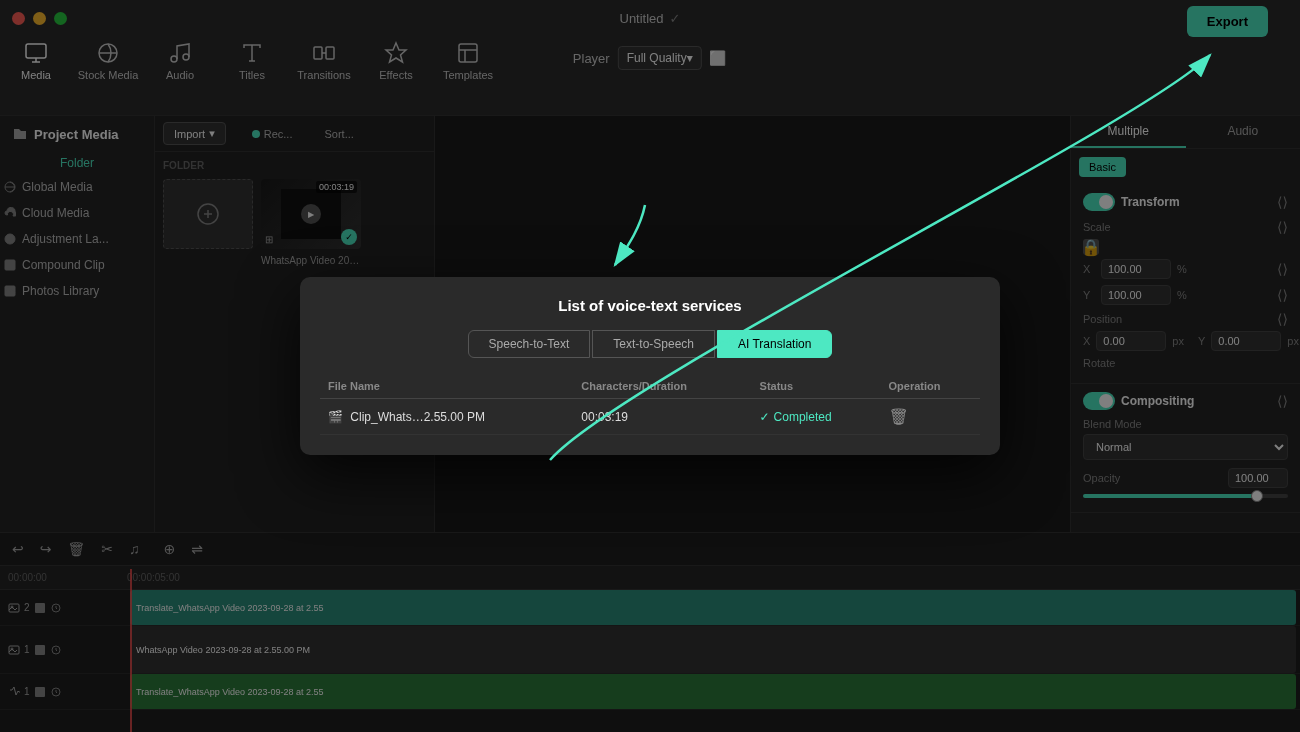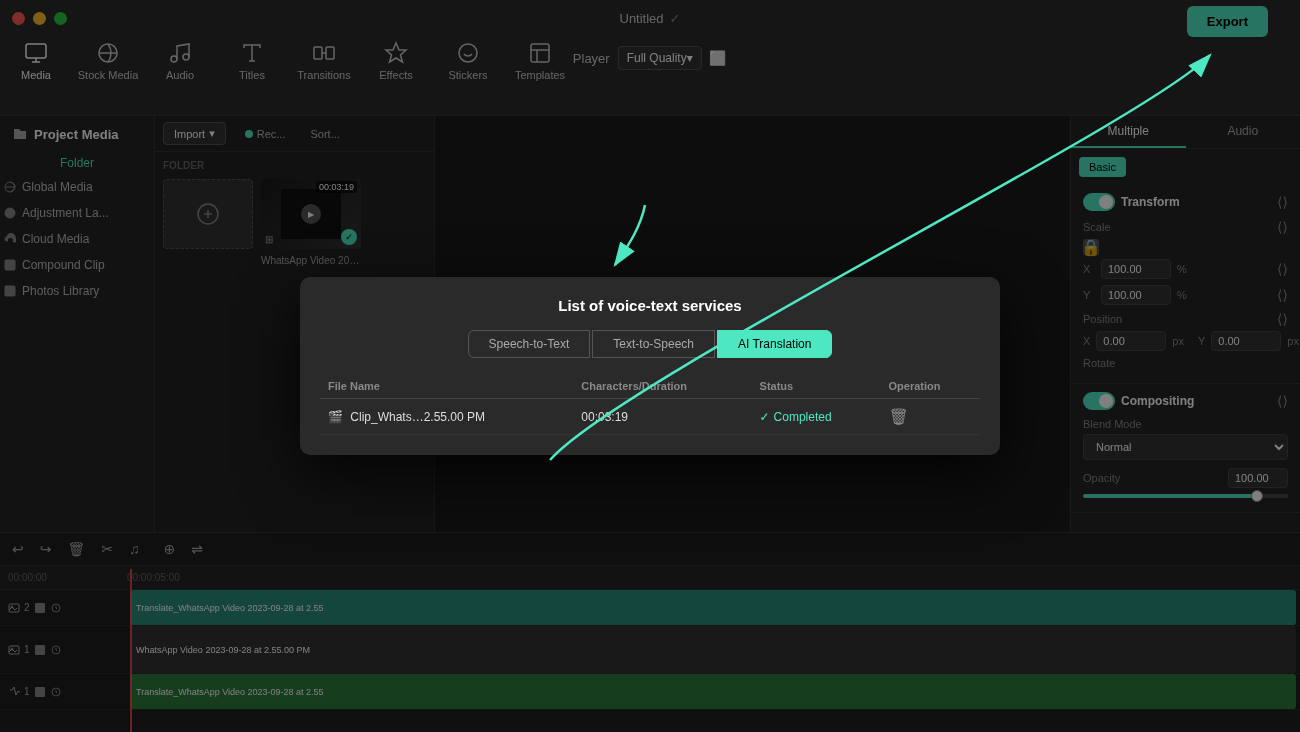--- a/index.html
+++ b/index.html
@@ -137,21 +137,21 @@
       width: 280px;
       background: #222;
       border-right: 1px solid #333;
       display: flex;
       flex-direction: column;
     }
     .media-toolbar {
       display: flex;
       align-items: center;
       padding: 6px 8px;
-      gap: 13px;
+      gap: 20px;
       border-bottom: 1px solid #333;
     }
     .import-btn {
       background: #333;
       border: 1px solid #555;
       color: #fff;
       border-radius: 4px;
       padding: 4px 10px;
       font-size: 11px;
       cursor: pointer;
@@ -600,27 +600,20 @@
     <span>Transitions</span>
   </div>
   <div class="toolbar-item">
     <svg viewBox="0 0 24 24" fill="none" stroke="#ccc" stroke-width="1.5">
         <polygon points="12,2 15,9 22,9 16.5,14 18.5,21 12,17 5.5,21 7.5,14 2,9 9,9"></polygon>
       </svg>
     <span>Effects</span>
   </div>
   <div class="toolbar-item">
     <svg viewBox="0 0 24 24" fill="none" stroke="#ccc" stroke-width="1.5">
-        <circle cx="12" cy="12" r="9"></circle>
-        <path d="M8 13s1.5 2 4 2 4-2 4-2M9 9h.01M15 9h.01"></path>
-      </svg>
-    <span>Stickers</span>
-  </div>
-  <div class="toolbar-item">
-    <svg viewBox="0 0 24 24" fill="none" stroke="#ccc" stroke-width="1.5">
         <rect x="3" y="3" width="18" height="18" rx="2"></rect>
         <path d="M3 9h18M9 21V9"></path>
       </svg>
     <span>Templates</span>
   </div>
 
   <div style="position:absolute;left:50%;transform:translateX(-50%);top:36px;display:flex;align-items:center;gap:8px;height:44px;">
     <span style="font-size:13px;color:#ccc;">Player</span>
     <div class="quality-select">
       <span>Full Quality</span>
@@ -643,30 +636,30 @@
 
     <div class="sidebar-item">
       <svg viewBox="0 0 12 12" fill="#888">
           <circle cx="6" cy="6" r="5" stroke="#888" fill="none"></circle>
           <path d="M1 6h10M6 1a10 6 0 010 10" stroke="#888" fill="none"></path>
         </svg>
       <span>Global Media</span>
     </div>
     <div class="sidebar-item">
       <svg viewBox="0 0 12 12" fill="none" stroke="#888">
+          <path d="M9 9a3 3 0 10-5.5-1H3a2 2 0 010-4 4 4 0 018 1 2 2 0 010 4z"></path>
+        </svg>
+      <span>Cloud Media</span>
+    </div>
+    <div class="sidebar-item">
+      <svg viewBox="0 0 12 12" fill="none" stroke="#888">
           <circle cx="6" cy="6" r="5"></circle>
           <path d="M4 6h4M6 4v4"></path>
         </svg>
       <span>Adjustment La...</span>
-    </div>
-    <div class="sidebar-item">
-      <svg viewBox="0 0 12 12" fill="none" stroke="#888">
-          <path d="M9 9a3 3 0 10-5.5-1H3a2 2 0 010-4 4 4 0 018 1 2 2 0 010 4z"></path>
-        </svg>
-      <span>Cloud Media</span>
     </div>
     <div class="sidebar-item">
       <svg viewBox="0 0 12 12" fill="none" stroke="#888">
           <rect x="1" y="1" width="10" height="10" rx="1"></rect>
           <rect x="3" y="3" width="6" height="6" rx="1"></rect>
         </svg>
       <span>Compound Clip</span>
     </div>
     <div class="sidebar-item">
       <svg viewBox="0 0 12 12" fill="none" stroke="#888">

